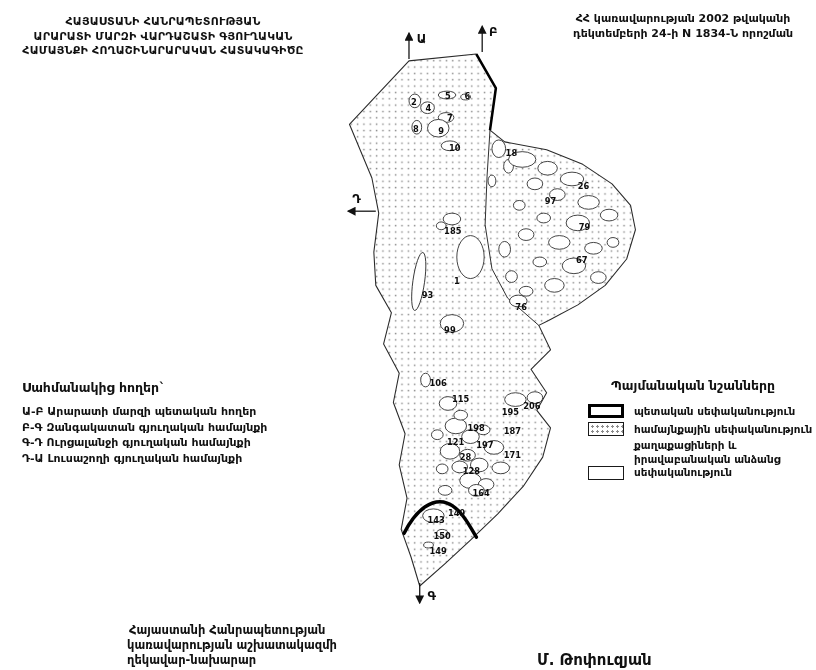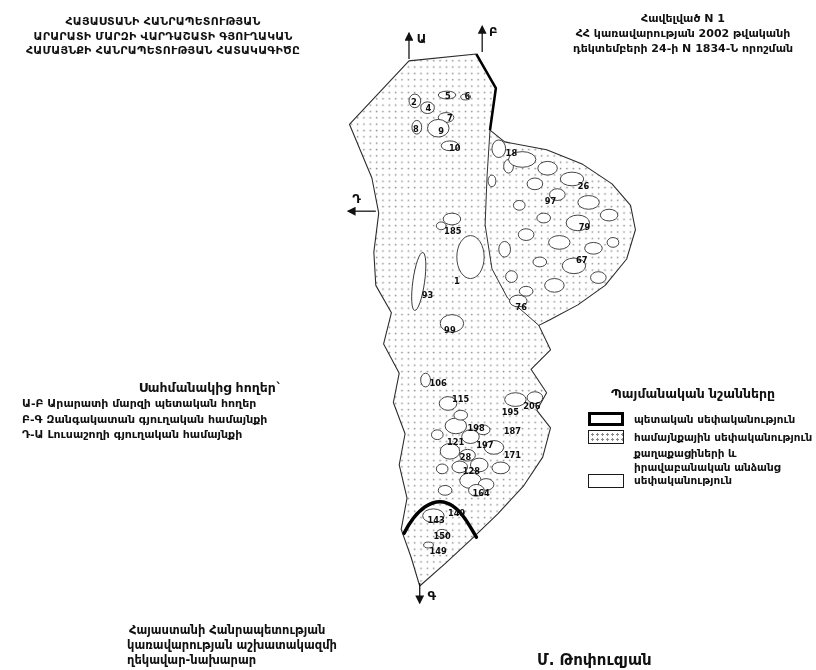--- a/index.html
+++ b/index.html
@@ -9,24 +9,24 @@
     font-family:"DejaVu Sans","Liberation Sans",sans-serif;
   }
   .abs{position:absolute;}
   
   .title-left{left:12px;top:15px;width:302px;text-align:center;
     font-size:11px;font-weight:bold;line-height:1.32;letter-spacing:.2px;}
   .title-right{left:552px;top:12px;width:262px;text-align:center;
     font-size:11px;font-weight:bold;line-height:1.35;}
   
   .adjacent{left:22px;top:380px;width:300px;font-size:11px;font-weight:bold;}
-  .adjacent .hdr{text-align:right;width:260px;font-size:12.5px;margin-bottom:1px;}
+  .adjacent .hdr{text-align:left;width:260px;font-size:12.5px;margin-bottom:9px;}
   .adjacent .item{line-height:15.5px;white-space:nowrap;}
   
-  .legend{left:588px;top:378px;width:226px;font-size:10.5px;font-weight:bold;margin-top:8px;}
+  .legend{left:588px;top:378px;width:226px;font-size:10.5px;font-weight:bold;}
   .legend .hdr{text-align:center;font-size:12.5px;margin-bottom:10px;width:210px;}
   .legend .row{display:flex;align-items:flex-end;margin-bottom:3px;}
   .swatch{flex:0 0 auto;width:34px;height:12px;background:#fff;border:1px solid #1a1a1a;margin-right:10px;margin-top:1px;}
   .swatch.state{border:3px solid #000;width:30px;height:8px;}
   .swatch.community{background-image:radial-gradient(#8a8a8a 1px, transparent 1.1px);background-size:5px 5px;background-position:1px 1px;}
   .legend .lbl{line-height:13.5px;}
   
   .footer-left{left:127px;top:623px;font-size:11.5px;font-weight:bold;line-height:15px;}
   .signature{left:537px;top:651px;font-size:15px;font-weight:bold;}
   
@@ -34,33 +34,33 @@
   svg text{font-family:"DejaVu Sans","Liberation Sans",sans-serif;}
   .parcel-label{font-size:8.5px;fill:#0d0d0d;font-weight:bold;}
   .dir-label{font-size:12px;fill:#0d0d0d;font-weight:bold;}
 </style>
 </head>
 <body>
 
 <div class="abs title-left">
   <div>ՀԱՅԱՍՏԱՆԻ ՀԱՆՐԱՊԵՏՈՒԹՅԱՆ</div>
   <div>ԱՐԱՐԱՏԻ ՄԱՐԶԻ ՎԱՐԴԱՇԱՏԻ ԳՅՈՒՂԱԿԱՆ</div>
-  <div>ՀԱՄԱՅՆՔԻ ՀԱՆՐԱՊԵՏՈՒԹՅԱՆ ՀԱՏԱԿԱԳԻԾԸ</div>
+  <div>ՀԱՄԱՅՆՔԻ ՀՈՂԱՇԻՆԱՐԱՐԱԿԱՆ ՀԱՏԱԿԱԳԻԾԸ</div>
 </div>
 
 <div class="abs title-right">
-  <div>Հավելված N 1</div>
   <div>ՀՀ կառավարության 2002 թվականի</div>
   <div>դեկտեմբերի 24-ի N 1834-Ն որոշման</div>
 </div>
 
 <div class="abs adjacent">
   <div class="hdr">Սահմանակից հողեր`</div>
   <div class="item">Ա-Բ Արարատի մարզի պետական հողեր</div>
   <div class="item">Բ-Գ Զանգակատան գյուղական համայնքի</div>
+  <div class="item">Գ-Դ Ուրցալանջի գյուղական համայնքի</div>
   <div class="item">Դ-Ա Լուսաշողի գյուղական համայնքի</div>
 </div>
 
 <div class="abs legend">
   <div class="hdr">Պայմանական նշանները</div>
   <div class="row">
     <div class="swatch state"></div>
     <div class="lbl">պետական սեփականություն</div>
   </div>
   <div class="row">

